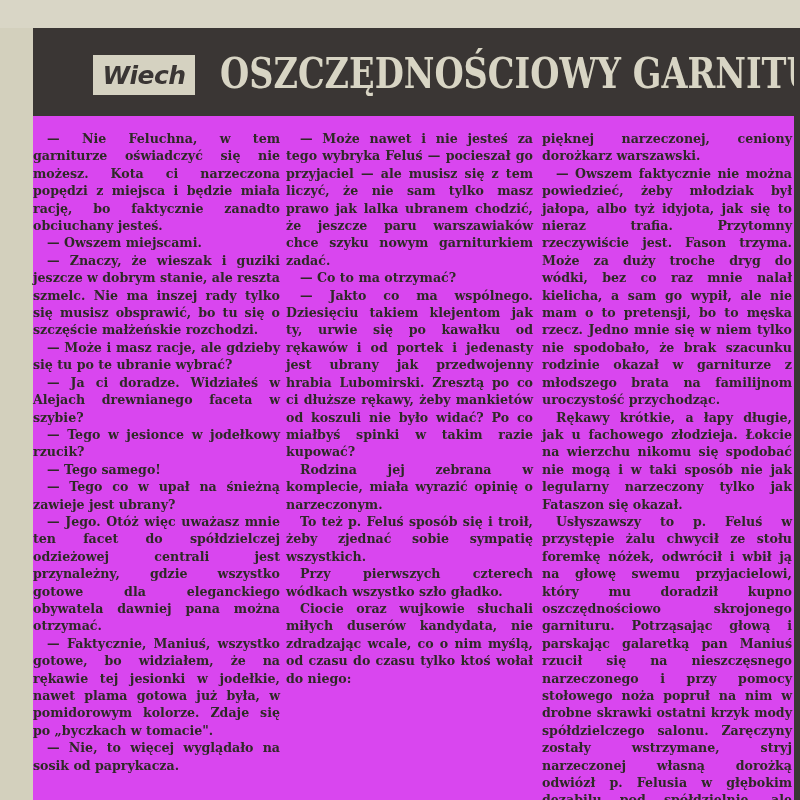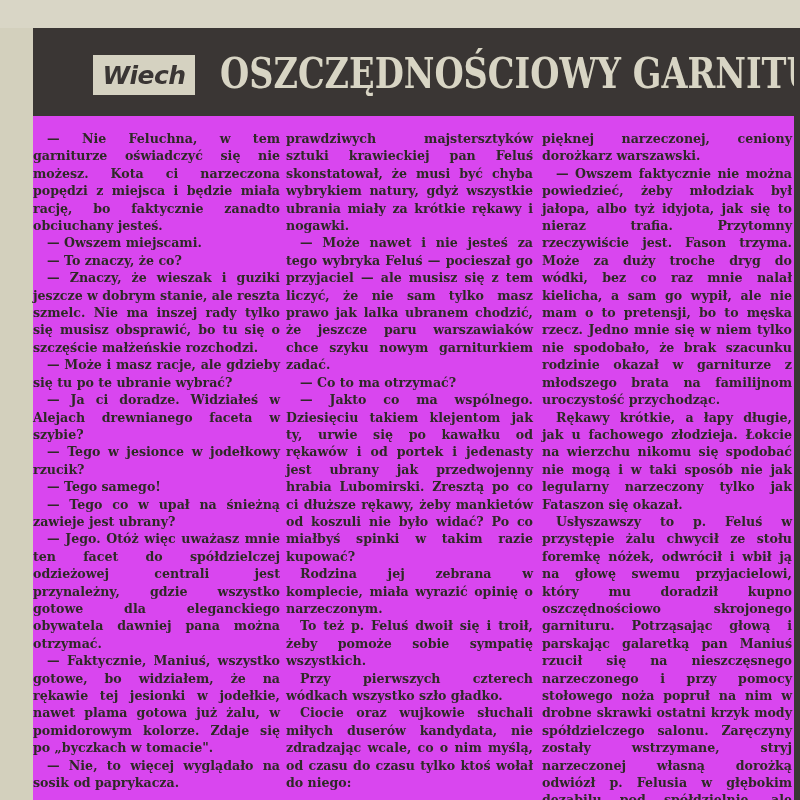--- a/index.html
+++ b/index.html
@@ -114,40 +114,38 @@
     <div class="byline-box">
       <span class="byline-text">Wiech</span>
     </div>
     <div class="title">OSZCZĘDNOŚCIOWY GARNITUREK</div>
   </div>
 
   <div class="columns">
     <div class="col col-1">
       <p>— Nie Feluchna, w tem garniturze oświadczyć się nie możesz. Kota ci narzeczona popędzi z miejsca i będzie miała rację, bo faktycznie zanadto obciuchany jesteś.</p>
       <p>— Owszem miejscami.</p>
-      <p>— To znaczy, że co?</p>
       <p>— Znaczy, że wieszak i guziki jeszcze w dobrym stanie, ale reszta szmelc. Nie ma inszej rady tylko się musisz obsprawić, bo tu się o szczęście małżeńskie rozchodzi.</p>
       <p>— Może i masz racje, ale gdzieby się tu po te ubranie wybrać?</p>
       <p>— Ja ci doradze. Widziałeś w Alejach drewnianego faceta w szybie?</p>
       <p>— Tego w jesionce w jodełkowy rzucik?</p>
       <p>— Tego samego!</p>
       <p>— Tego co w upał na śnieżną zawieje jest ubrany?</p>
       <p>— Jego. Otóż więc uważasz mnie ten facet do spółdzielczej odzieżowej centrali jest przynależny, gdzie wszystko gotowe dla eleganckiego obywatela dawniej pana można otrzymać.</p>
-      <p>— Faktycznie, Maniuś, wszystko gotowe, bo widziałem, że na rękawie tej jesionki w jodełkie, nawet plama gotowa już żalu, w pomidorowym kolorze. Zdaje się po „byczkach w tomacie".</p>
+      <p>— Faktycznie, Maniuś, wszystko gotowe, bo widziałem, że na rękawie tej jesionki w jodełkie, nawet plama gotowa już była, w pomidorowym kolorze. Zdaje się po „byczkach w tomacie".</p>
       <p>— Nie, to więcej wyglądało na sosik od paprykacza.</p>
 
     </div>
 
     <div class="col col-2">
-      <p class="noindent">prawdziwych majstersztyków sztuki krawieckiej pan Feluś skonstatował, że musi być chyba wybrykiem natury, gdyż wszystkie ubrania miały za krótkie rękawy i nogawki.</p>
       <p>— Może nawet i nie jesteś za tego wybryka Feluś — pocieszał go przyjaciel — ale musisz się z tem liczyć, że nie sam tylko masz prawo jak lalka ubranem chodzić, że jeszcze paru warszawiaków chce szyku nowym garniturkiem zadać.</p>
       <p>— Co to ma otrzymać?</p>
       <p>— Jakto co ma wspólnego. Dziesięciu takiem klejentom jak ty, urwie się po kawałku od rękawów i od portek i jedenasty jest ubrany jak przedwojenny hrabia Lubomirski. Zresztą po co ci dłuższe rękawy, żeby mankietów od koszuli nie było widać? Po co miałbyś spinki w takim razie kupować?</p>
       <p>Rodzina jej zebrana w komplecie, miała wyrazić opinię o narzeczonym.</p>
-      <p>To też p. Feluś dwoił się i troił, żeby pomoże sobie sympatię wszystkich.</p>
+      <p>To też p. Feluś sposób się i troił, żeby zjednać sobie sympatię wszystkich.</p>
       <p>Przy pierwszych czterech wódkach wszystko szło gładko.</p>
       <p>Ciocie oraz wujkowie słuchali miłych duserów kandydata, nie zdradzając wcale, co o nim myślą, od czasu do czasu tylko ktoś wołał do niego:</p>
 
     </div>
 
     <div class="col col-3">
       <p class="noindent">pięknej narzeczonej, ceniony dorożkarz warszawski.</p>
       <p>— Owszem faktycznie nie można powiedzieć, żeby młodziak był jałopa, albo tyż idyjota, jak się to nieraz trafia. Przytomny rzeczywiście jest. Fason trzyma. Może za duży troche dryg do wódki, bez co raz mnie nalał kielicha, a sam go wypił, ale nie mam o to pretensji, bo to męska rzecz. Jedno mnie się w niem tylko nie spodobało, że brak szacunku rodzinie okazał w garniturze z młodszego brata na familijnom uroczystość przychodząc.</p>
       <p>Rękawy krótkie, a łapy długie, jak u fachowego złodzieja. Łokcie na wierzchu nikomu się spodobać nie mogą i w taki sposób nie jak legularny narzeczony tylko jak Fataszon się okazał.</p>
       <p>Usłyszawszy to p. Feluś w przystępie żalu chwycił ze stołu foremkę nóżek, odwrócił i wbił ją na głowę swemu przyjacielowi, który mu doradził kupno oszczędnościowo skrojonego garnituru. Potrząsając głową i parskając galaretką pan Maniuś rzucił się na nieszczęsnego narzeczonego i przy pomocy stołowego noża popruł na nim w drobne skrawki ostatni krzyk mody spółdzielczego salonu. Zaręczyny zostały wstrzymane, stryj narzeczonej własną dorożką odwiózł p. Felusia w głębokim dezabilu pod spółdzielnię, ale magazyn był zamknięty z powodu spóźnionej pory. Wobec czego p. Feluś pogroził stojącemu ciągle za szybą manekinowi w jodełkowej jesionce, składając w ten sposób protest przeciwko zbyt oszczędnościowemu krojowi stosowanemu przez reprezentowaną przez niego spółdzielnię. Czy to co pomoże? Manekin nie przestał ani na chwilę złośliwie się uśmiechać.</p>

